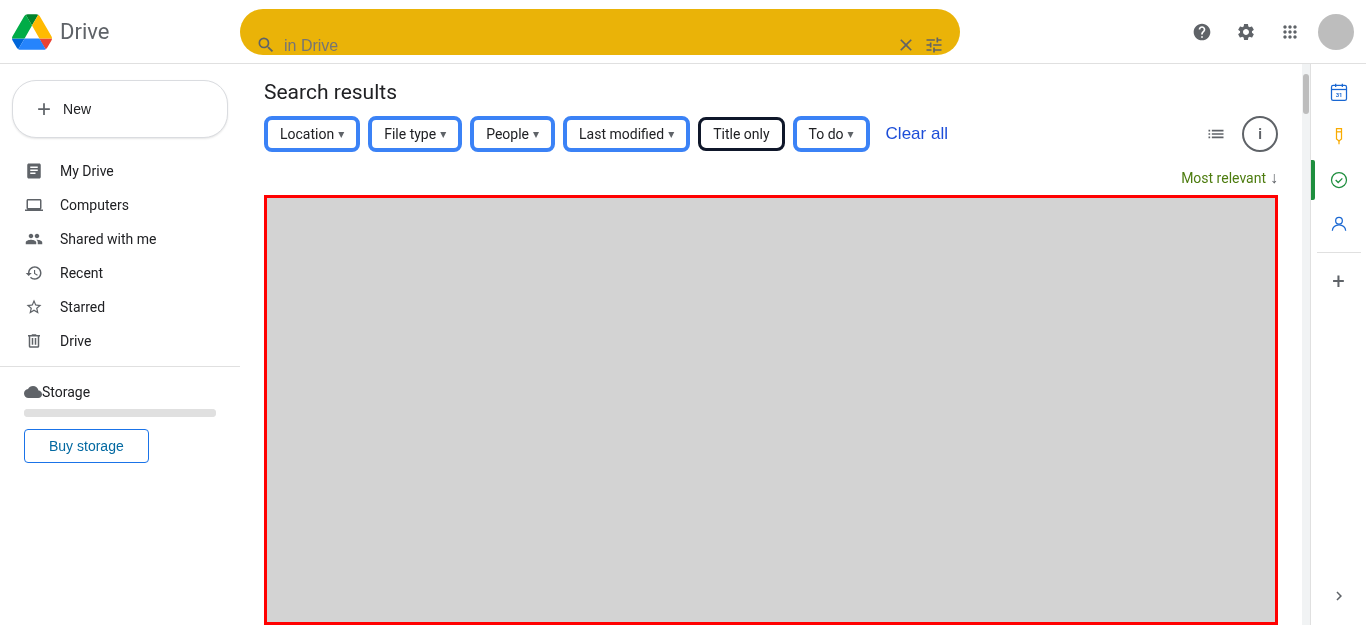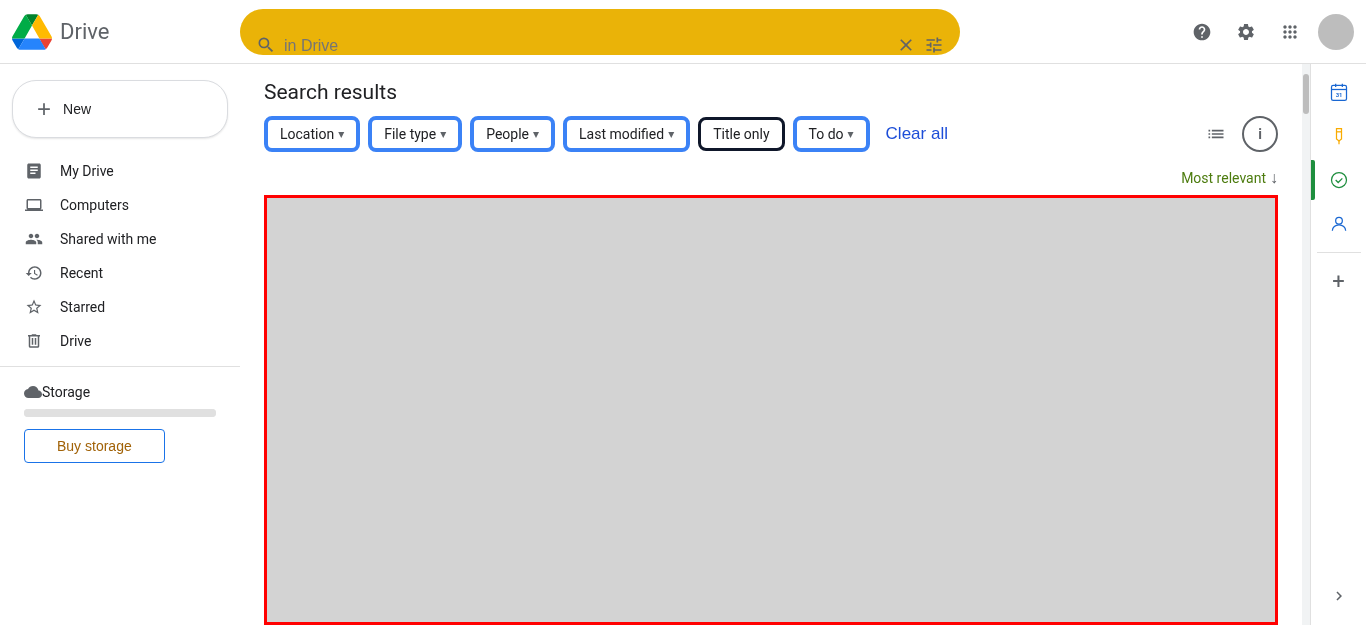--- a/index.html
+++ b/index.html
@@ -60,21 +60,21 @@
     .sidebar-item .item-label { font-size: 14px; }
 
     .sidebar-divider { border: none; border-top: 1px solid #e0e0e0; margin: 8px 0; }
 
     .sidebar-storage { padding: 8px 24px; }
     .storage-label { font-size: 14px; color: #202124; margin-bottom: 8px; display: flex; align-items: center; gap: 0; }
     .storage-bar-container { background: #e0e0e0; border-radius: 4px; height: 8px; margin: 8px 0 12px 0; }
     .storage-bar { background: #e0e0e0; border-radius: 4px; height: 8px; width: 100%; }
     .buy-storage-btn {
       border: 1px solid #1a73e8; border-radius: 4px; background: #fff;
-      color: #a16207; font-size: 14px; padding: 8px 32px; cursor: pointer;
+      color: #0369a1; font-size: 14px; padding: 8px 24px; cursor: pointer;
       font-weight: 500;
     }
 
     
     .content-area {
       flex: 1; display: flex; flex-direction: column; overflow: hidden; padding: 0;
     }
 
     .content-header {
       padding: 16px 24px 0 24px;

